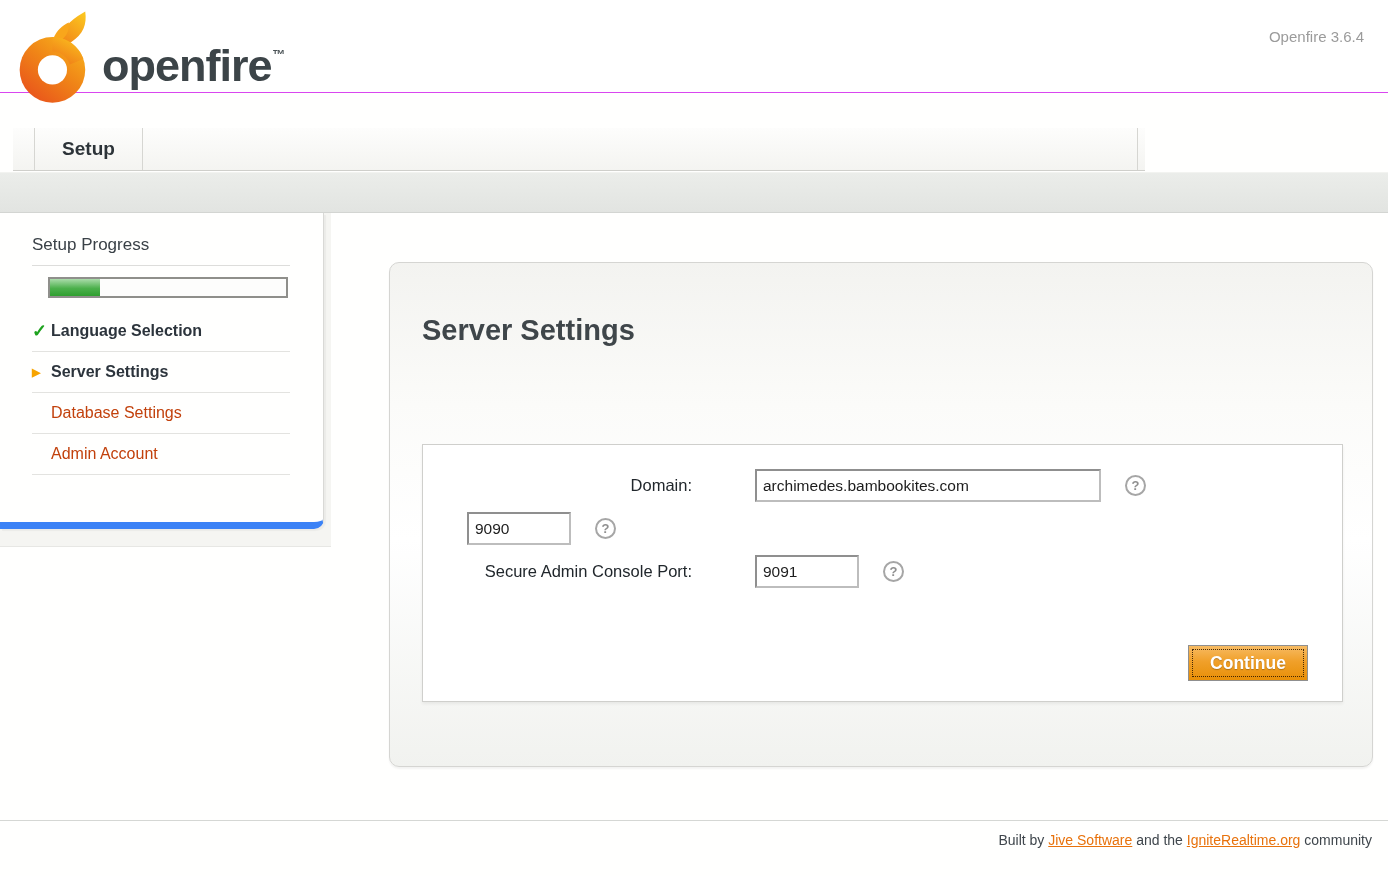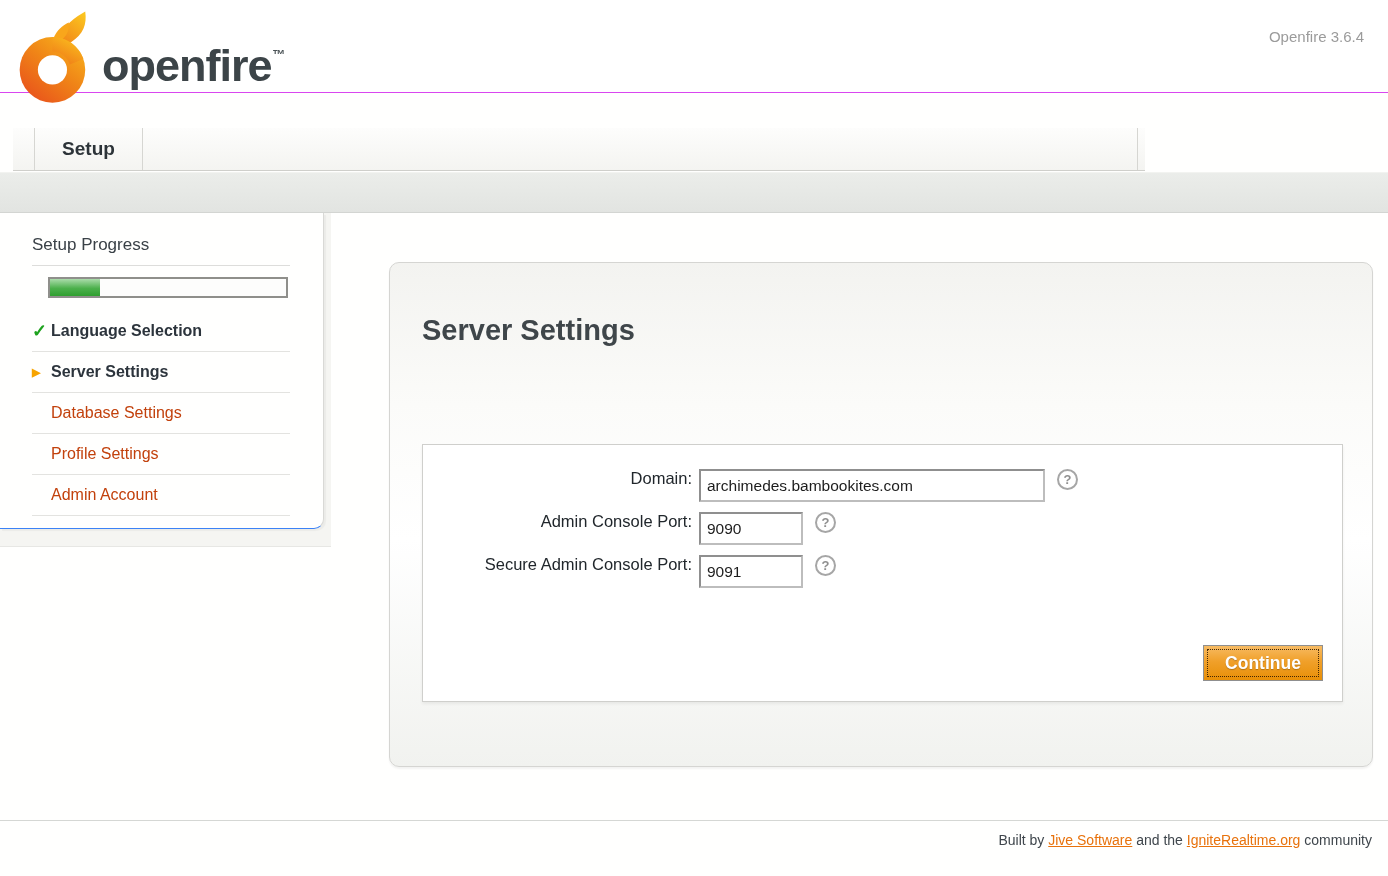--- a/index.html
+++ b/index.html
@@ -21,21 +21,21 @@
          border-left:1px solid #d6d6d2; border-right:1px solid #d6d6d2; font-weight:bold; font-size:19px; color:#2d3439; cursor:default; }
   .tabbar-sep-right { position:absolute; right:7px; top:0; height:100%; border-left:1px solid #d6d6d2; }
 
   
   .graybar { position:absolute; left:0; top:172px; width:1388px; height:41px;
              background:linear-gradient(#ebedea,#e2e4e1); border-bottom:1px solid #d3d5d2; border-top:1px solid #f2f3f0; }
 
   
   .left-bg { position:absolute; left:0; top:213px; width:331px; height:334px; background:#f5f5f2; border-bottom:1px solid #e7e7e4; }
   .sidebar-panel { position:absolute; left:0; top:213px; width:324px; height:316px; background:#fffffe;
-                   border-right:1px solid #d9d9d6; border-bottom:1px solid #3b82f6; border-radius:0 0 10px 0;
+                   border-right:1px solid #d9d9d6; border-bottom:7px solid #3b82f6; border-radius:0 0 10px 0;
                    box-shadow:2px 2px 1px rgba(0,0,0,0.04); padding:22px 0 0 32px; }
   .side-title { font-size:17px; font-weight:normal; color:#3a4147; }
   .side-hr { width:258px; border:none; border-top:1px solid #dddddb; margin-top:10px; }
   .progress-track { margin:11px 0 0 16px; width:240px; height:21px; border:2px solid #8f8f8b; background:#fdfdfc; }
   .progress-fill { height:100%; width:21%; background:linear-gradient(#abdcab,#4cb04c 55%,#2f9f2f); }
   .side-list { list-style:none; margin-top:13px; width:258px; }
   .side-item { display:flex; align-items:center; min-height:41px; border-bottom:1px solid #e3e3e0; font-size:16px; color:#c2410c; }
   .side-item.bold { font-weight:bold; color:#2c343c; }
   .icon-slot { width:19px; flex:0 0 19px; display:inline-flex; align-items:center; }
   .check-icon { color:#1ea21e; font-weight:bold; font-size:18px; line-height:1; }
@@ -43,29 +43,29 @@
 
   
   .main-panel { position:absolute; left:389px; top:262px; width:984px; height:505px;
                 border:1px solid #d5d5d2; border-radius:10px;
                 background:linear-gradient(180deg,#f3f3f0 0%,#fbfbf9 28%,#ffffff 55%,#f1f2ef 100%);
                 box-shadow:0 2px 2px rgba(0,0,0,0.05); }
   .main-title { position:absolute; left:32px; top:51px; font-size:29px; font-weight:bold; color:#3f464a; }
   .main-desc { position:absolute; left:32px; top:110px; width:866px; font-size:16.5px; line-height:25px; color:#26292b; }
   .form-box { position:absolute; left:32px; top:181px; width:921px; height:258px; border:1px solid #cfcfcc; background:#ffffff;
               box-shadow:0 2px 3px rgba(0,0,0,0.06); padding-top:24px; }
-  .form-row { display:flex; align-items:flex-start; margin:0 0 10px 0; height:33px; }
+  .form-row { display:flex; align-items:center; margin:0 0 10px 0; height:33px;gap:12px; }
   .form-label { width:276px; flex:0 0 276px; text-align:right; padding-right:7px; font-size:16.5px; color:#21272c; }
   .txt-input { height:33px; border:2px solid; border-color:#8f8f8f #bdbdbd #bdbdbd #8f8f8f; background:#fff;
-               font-family:"Liberation Sans", sans-serif; font-size:15.5px; color:#1d1d1d; padding:0 6px; }
+               font-family:"Liberation Sans", sans-serif; font-size:15.5px; color:#1d1d1d; padding:0 6px;margin-left:44px; }
   .input-wide { width:346px; }
   .input-narrow { width:104px; }
   .help-icon { display:inline-flex; align-items:center; justify-content:center; width:21px; height:21px; margin-left:12px;
                border:2px solid #a6a6a6; border-radius:50%; color:#8f8f8f; font-size:13px; font-weight:bold; cursor:pointer; background:#fff; }
-  .continue-btn { position:absolute; right:19px; bottom:20px; width:120px; height:36px;
+  .continue-btn { position:absolute; right:34px; bottom:20px; width:120px; height:36px;
                   background:linear-gradient(#f7bb63,#f0a02a 45%,#e88f07); border:1px solid #8f8f8f; cursor:pointer; padding:3px; }
   .continue-inner { display:flex; align-items:center; justify-content:center; width:100%; height:100%;
                     border:1px dotted rgba(40,20,0,0.85); color:#ffffff; font-weight:bold; font-size:17.5px;
                     font-family:"Liberation Sans", sans-serif; text-shadow:0 1px 1px rgba(0,0,0,0.25); }
 
   
   .footer-rule { position:absolute; left:0; top:820px; width:1388px; border-top:1px solid #d5d7d4; }
   .footer-text { position:absolute; top:832px; right:16px; font-size:14px; color:#3f464c; }
   .footer-text a { color:#e8720c; text-decoration:underline; cursor:pointer; }
 </style>
@@ -123,40 +123,35 @@
             <span class="arrow-icon">▶</span>
           </span>
         <span>Server Settings</span>
       </li>
       <li class="side-item">
         <span class="icon-slot"></span>
         <span>Database Settings</span>
       </li>
       <li class="side-item">
         <span class="icon-slot"></span>
-        <span>Profile Settings</span>
-      </li>
-      <li class="side-item">
-        <span class="icon-slot"></span>
         <span>Admin Account</span>
       </li>
     </ul>
   </div>
 
   <div class="main-panel">
     <h1 class="main-title">Server Settings</h1>
 
     <div class="form-box">
       <div class="form-row">
         <label class="form-label">Domain:</label>
         <input class="txt-input input-wide" type="text" value="archimedes.bambookites.com" style="">
         <span class="help-icon">?</span>
       </div>
       <div class="form-row">
-        <label class="form-label">Admin Console Port:</label>
         <input class="txt-input input-narrow" type="text" value="9090" style="">
         <span class="help-icon">?</span>
       </div>
       <div class="form-row">
         <label class="form-label">Secure Admin Console Port:</label>
         <input class="txt-input input-narrow" type="text" value="9091" style="">
         <span class="help-icon">?</span>
       </div>
 
       <button class="continue-btn">

